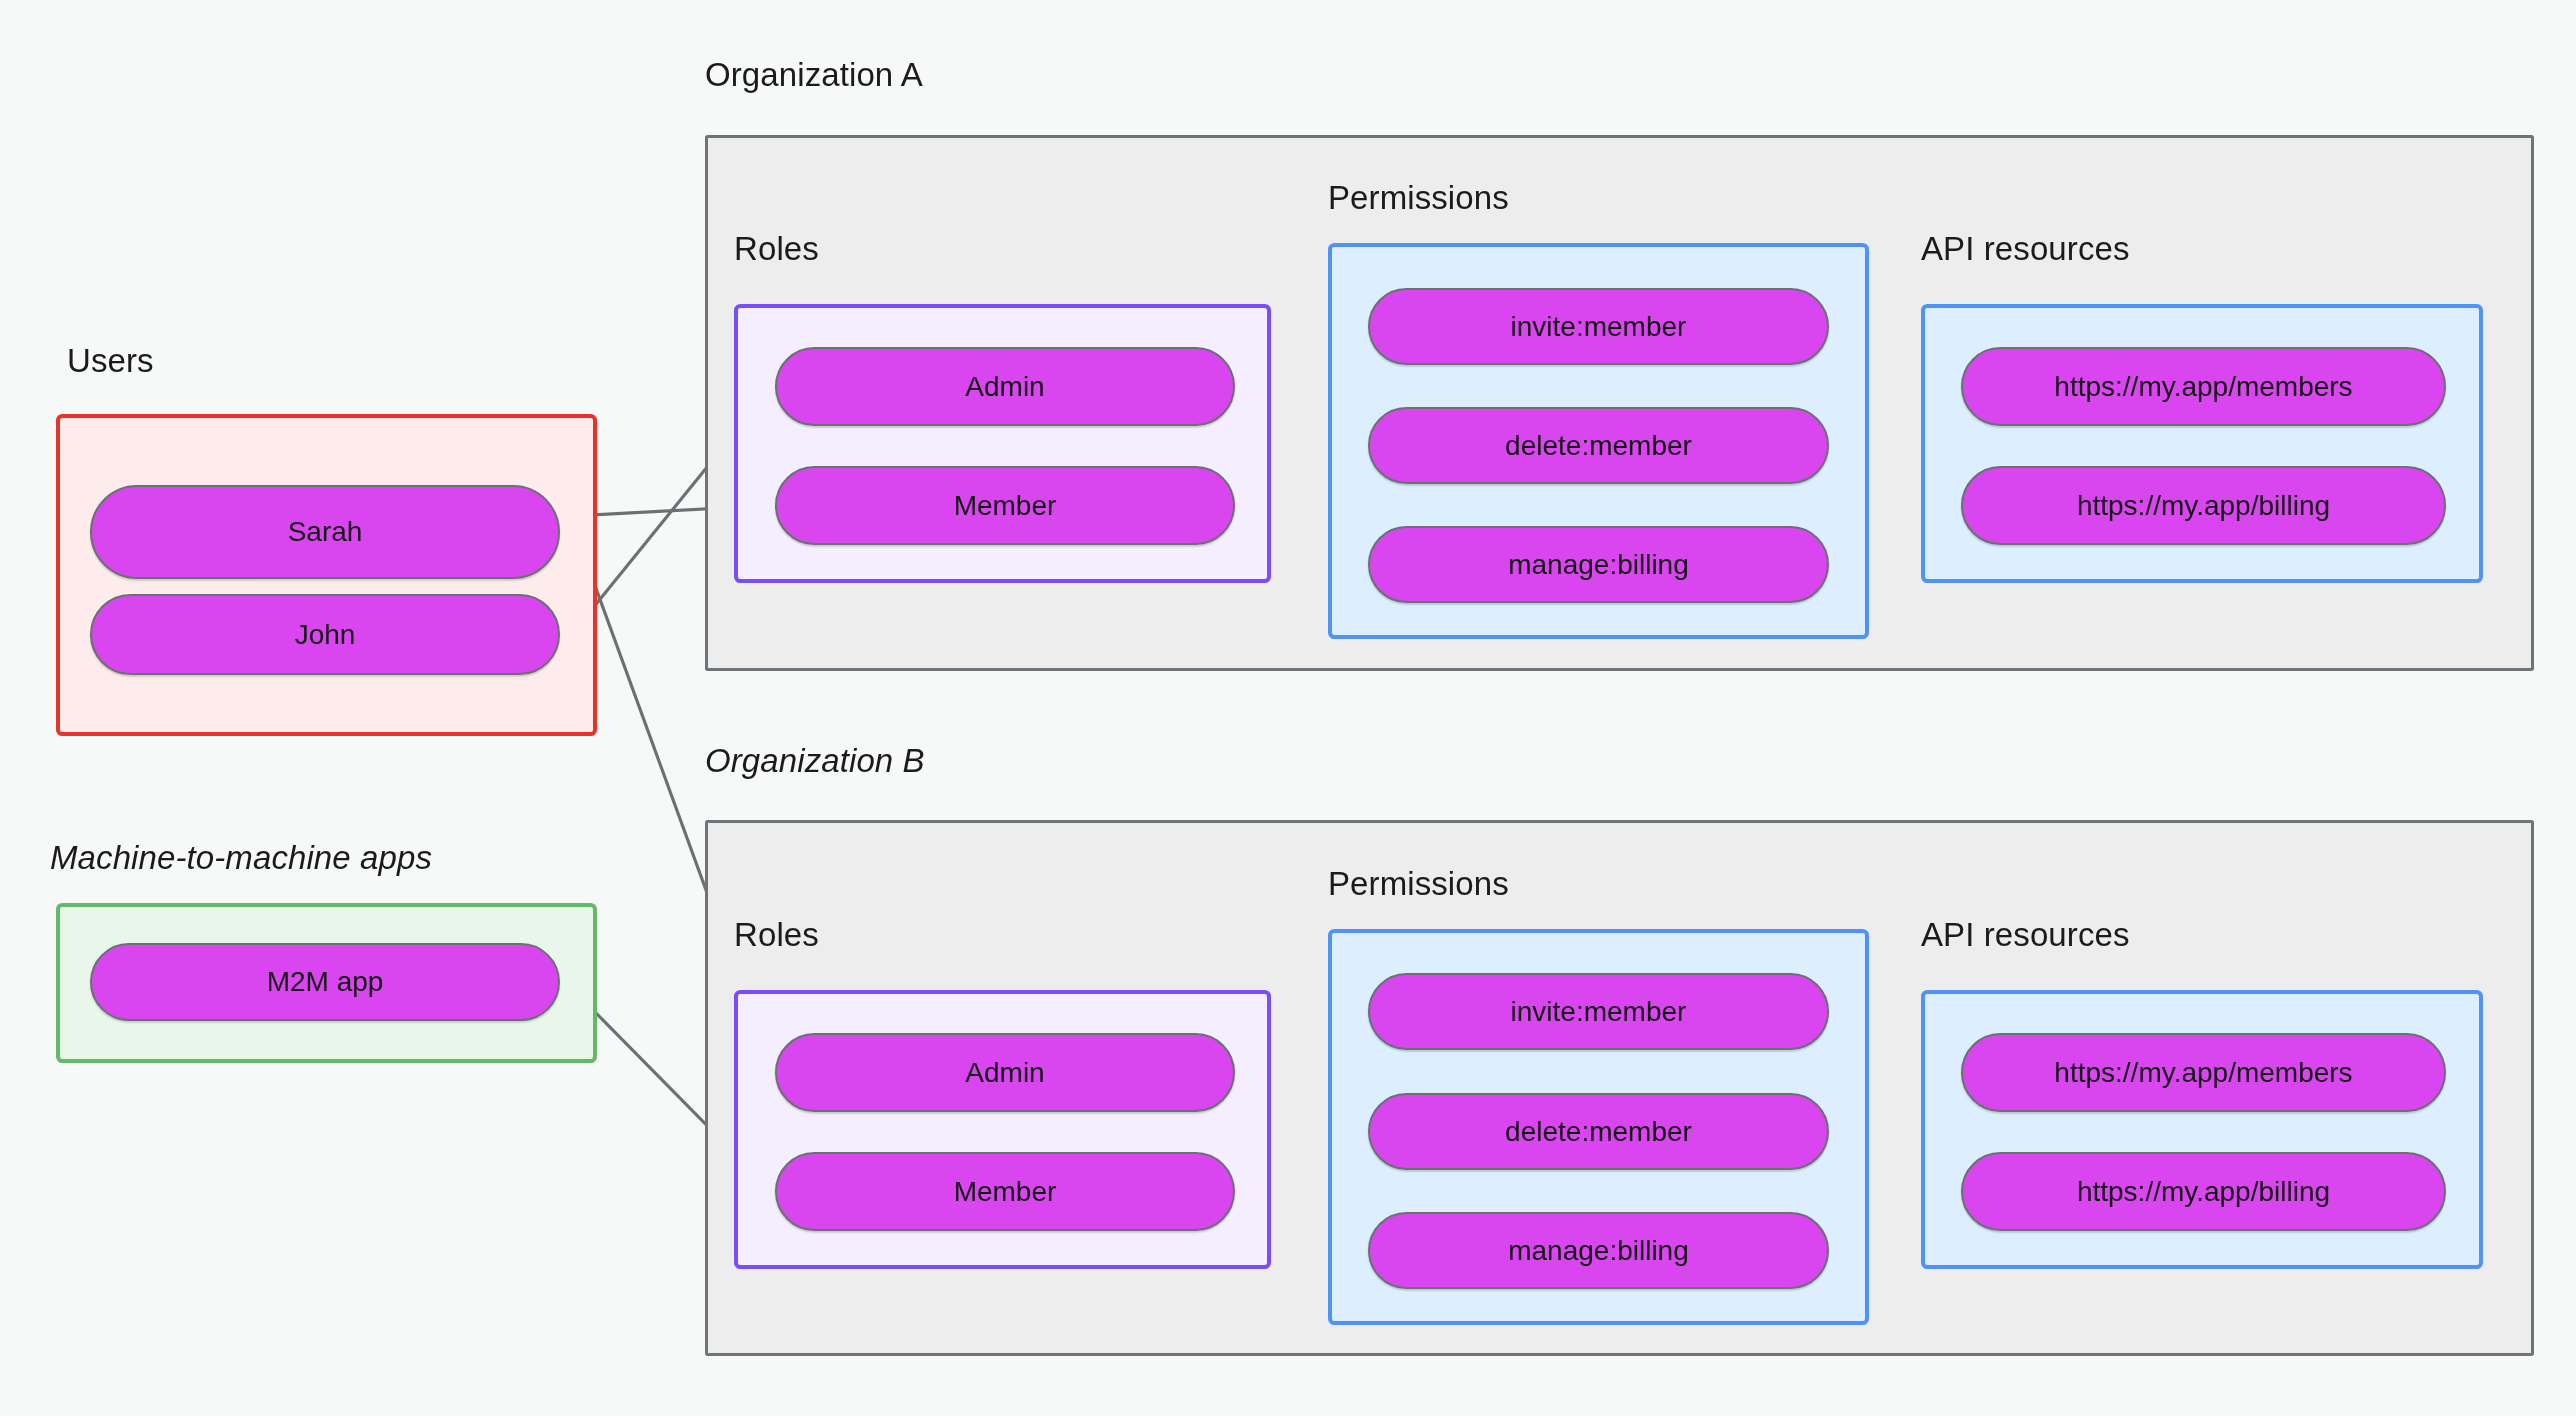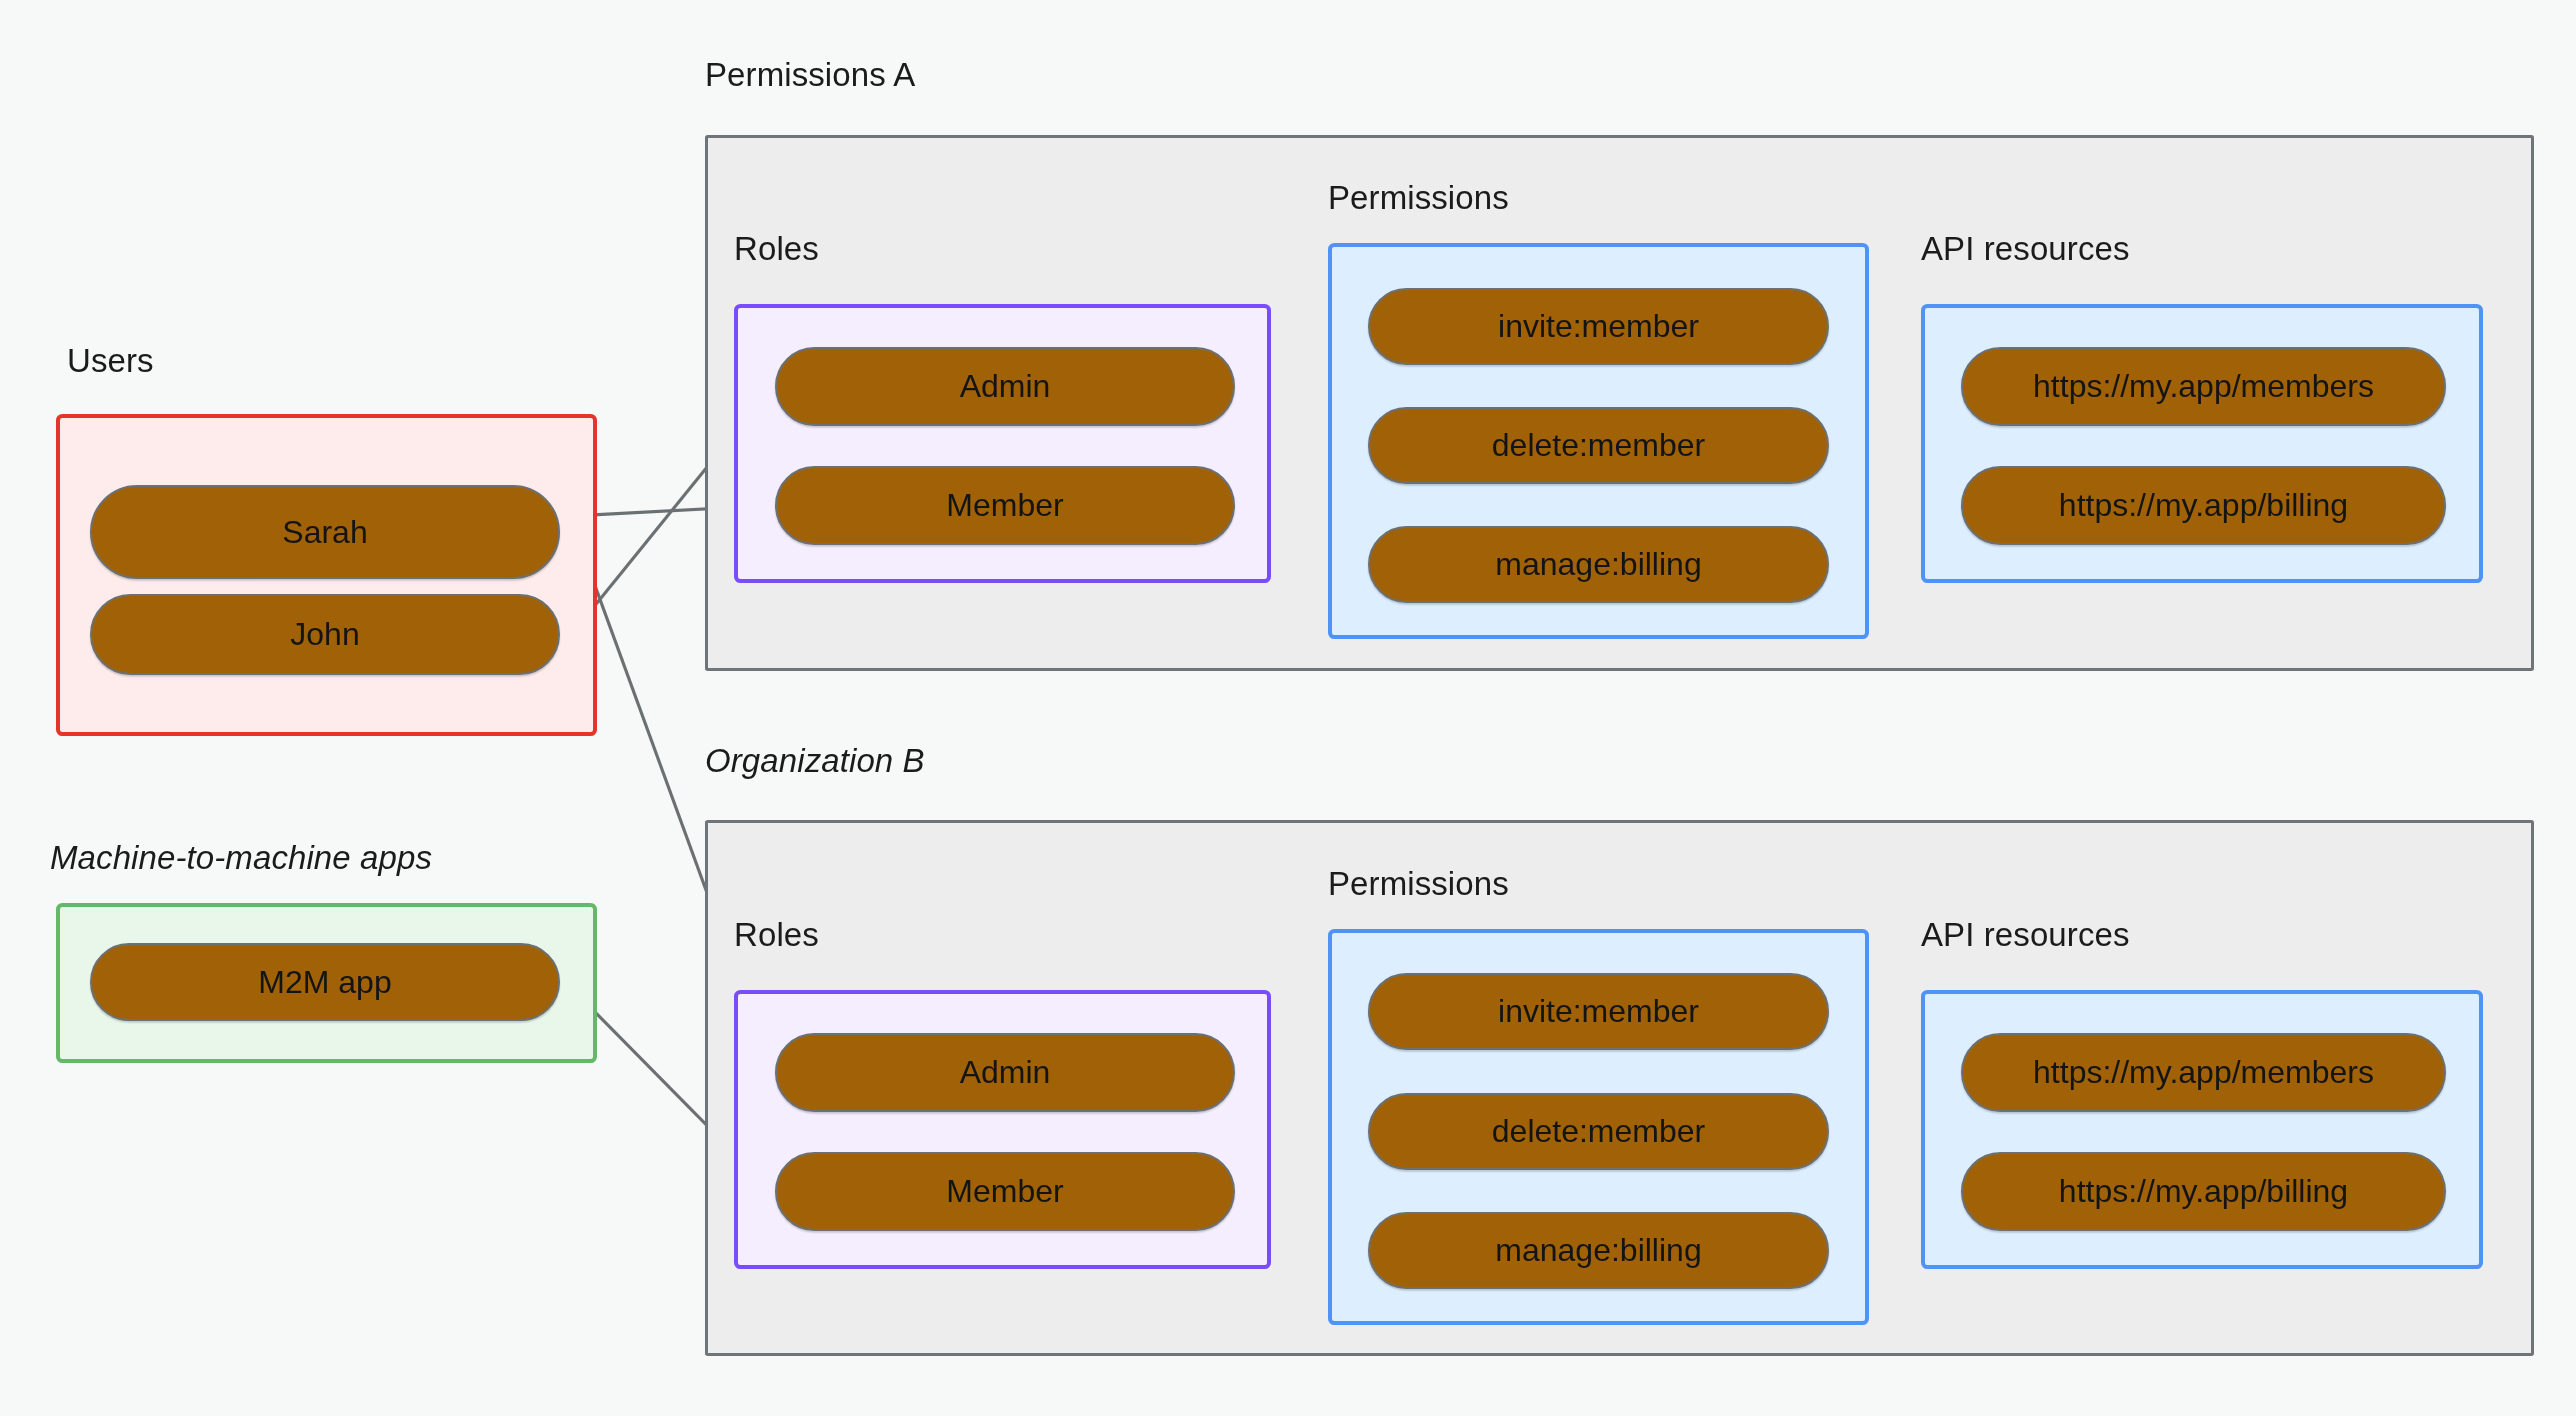--- a/index.html
+++ b/index.html
@@ -69,27 +69,27 @@
     background: #ddeeff;
     border: 4.5px solid #4f93f7;
     border-radius: 6.3px;
   }
 
   
   .node {
     position: absolute;
     z-index: 3;
     box-sizing: border-box;
-    background: #a16207;
+    background: #d946ef;
     border: 2.7px solid #6b7073;
     border-radius: 54px;
     display: flex;
     align-items: center;
     justify-content: center;
-    font-size: 32px;
+    font-size: 28px;
     color: #141414;
     white-space: nowrap;
     box-shadow: 0 1.8px 1.8px rgba(0,0,0,.18);
   }
 </style>
 </head>
 <body>
 
 <div id="stage">
 
@@ -138,21 +138,21 @@
 
       <circle cx="1515" cy="1123" r="11"></circle>
       <circle cx="1515" cy="1256" r="11"></circle>
       <circle cx="1515" cy="1388" r="11"></circle>
 
       <circle cx="2172" cy="1190" r="11"></circle>
       <circle cx="2172" cy="1323" r="11"></circle>
     </g>
   </svg>
 
-  <div class="section-label" style="left:705px; top:56px;">Permissions A</div>
+  <div class="section-label" style="left:705px; top:56px;">Organization A</div>
   <div class="box org" style="left:705px; left:705px; top:135px; width:1829px; height:536px;"></div>
 
   <div class="section-label" style="left:734px; top:230px;">Roles</div>
   <div class="box roles" style="left:734px; top:304px; width:537px; height:279px;"></div>
   <div class="node" style="left:775px; top:347px; width:460px; height:79px;">Admin</div>
   <div class="node" style="left:775px; top:466px; width:460px; height:79px;">Member</div>
 
   <div class="section-label" style="left:1328px; top:179px;">Permissions</div>
   <div class="box perms" style="left:1328px; top:243px; width:541px; height:396px;"></div>
   <div class="node" style="left:1368px; top:288px; width:461px; height:77px;">invite:member</div>

